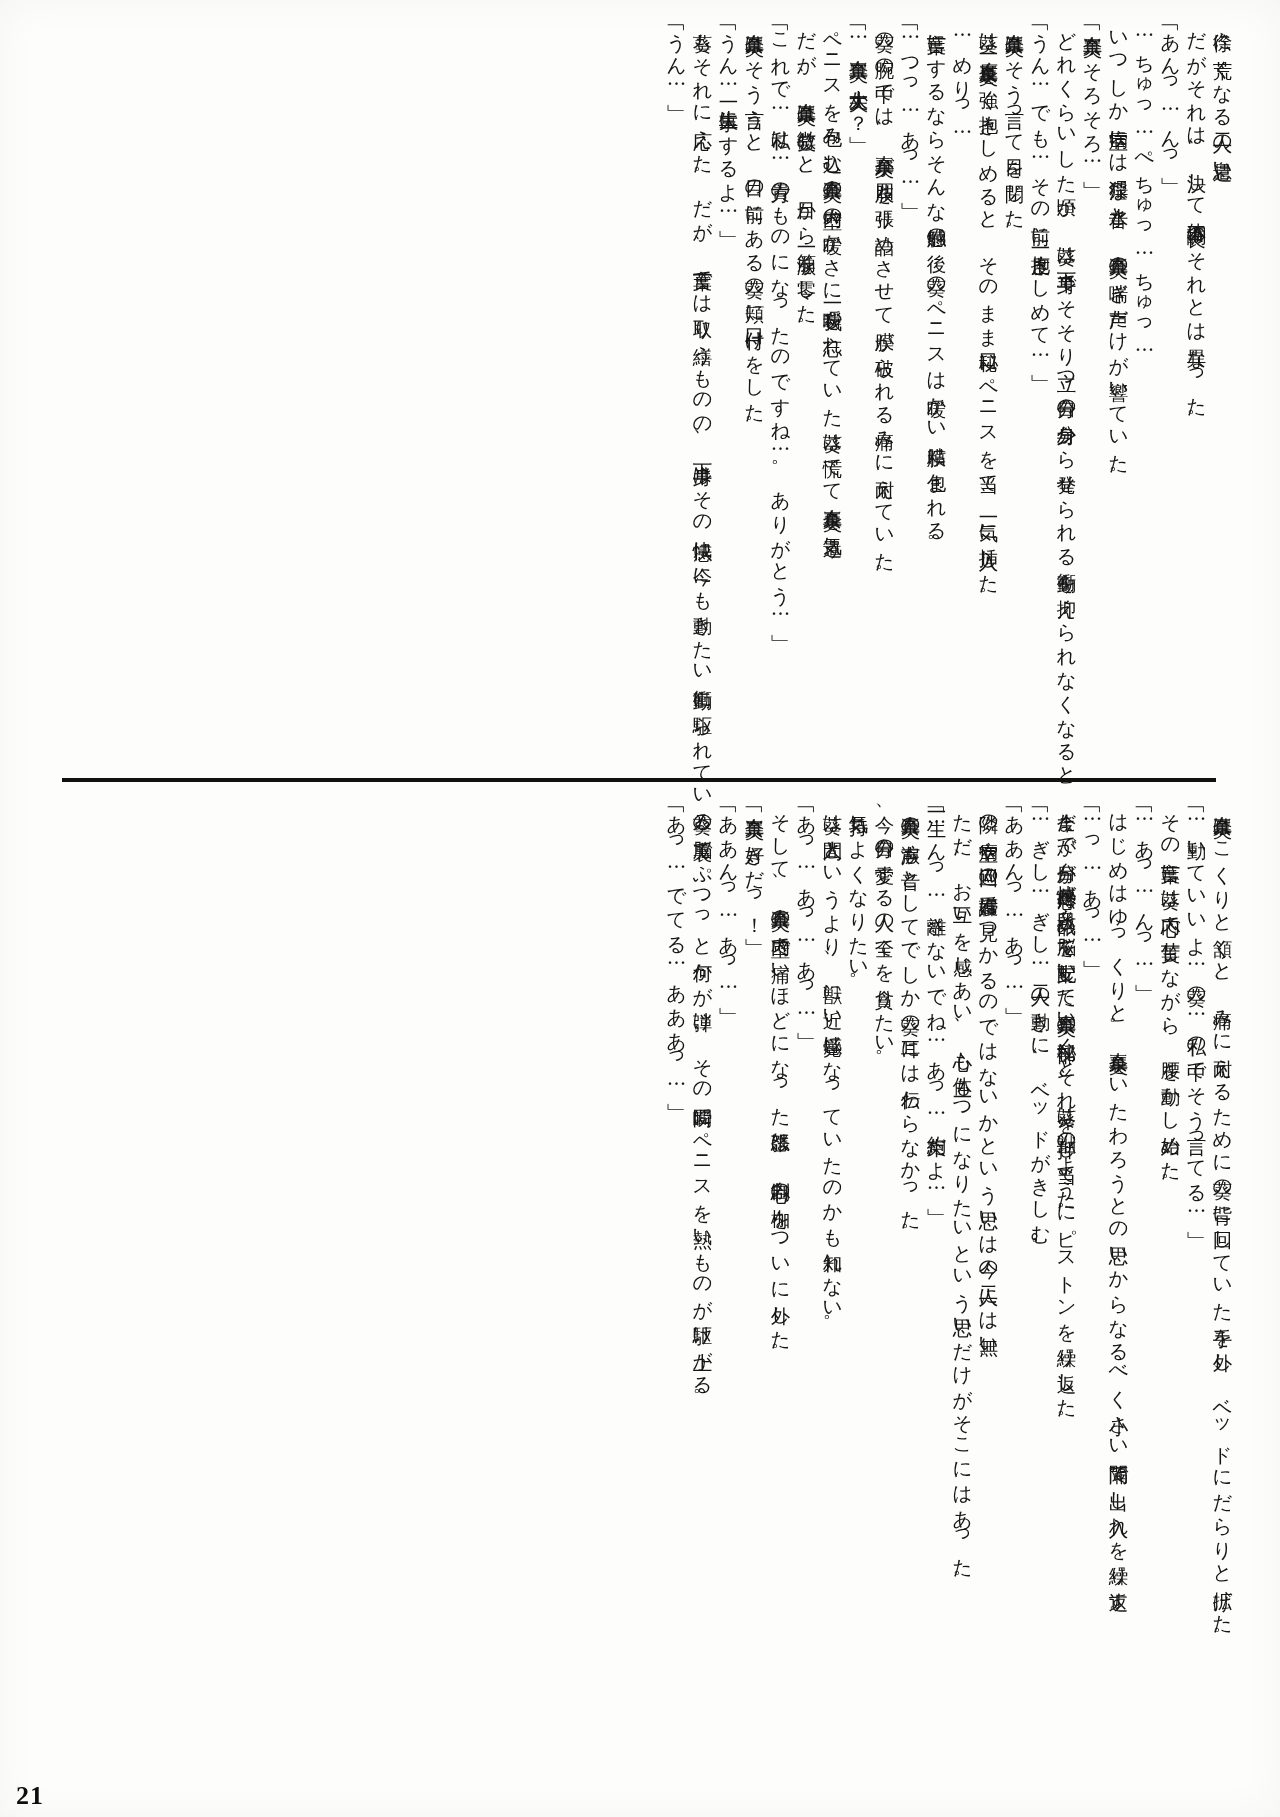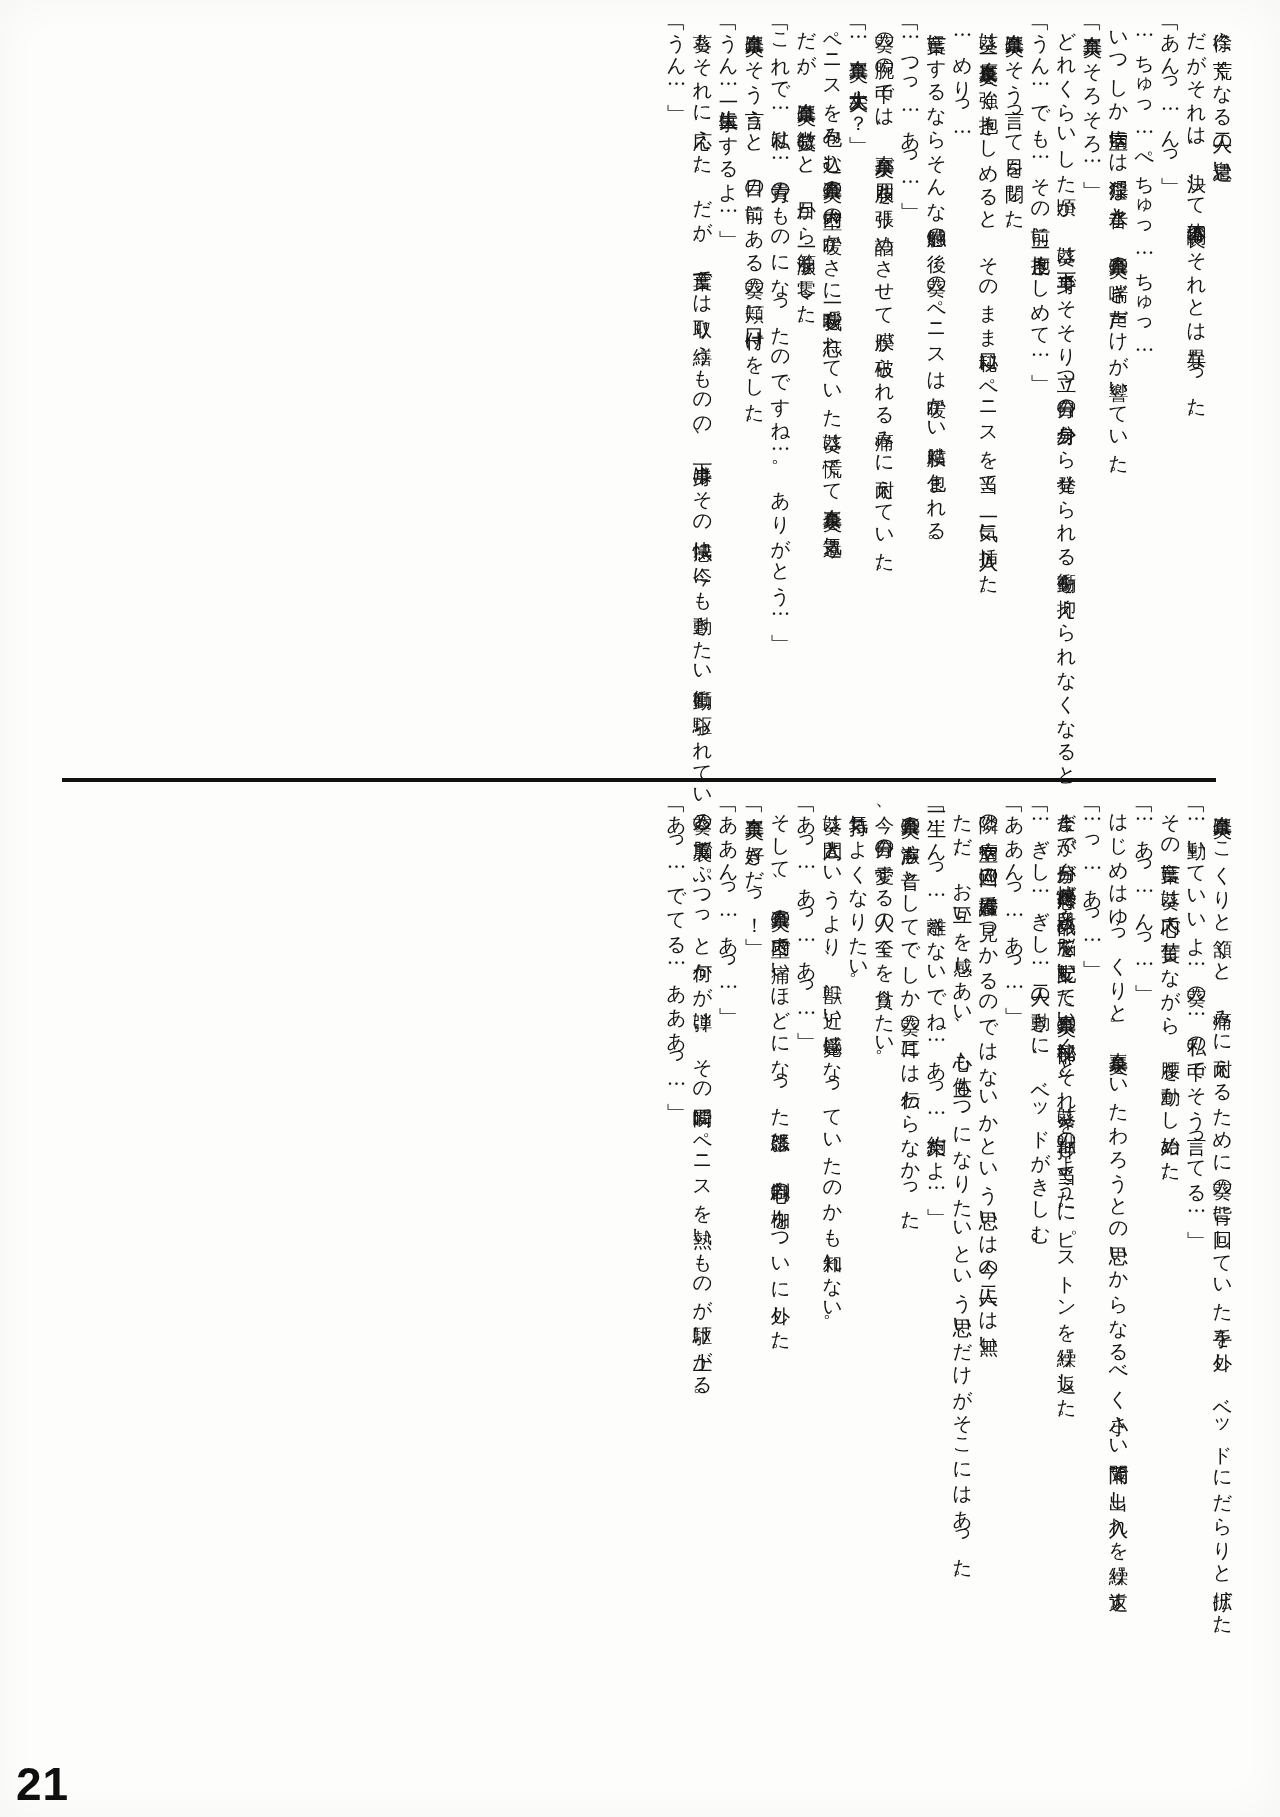--- a/index.html
+++ b/index.html
@@ -58,25 +58,25 @@
     width: 1154px;
     height: 4px;
     background: #111111;
   }
 
   
   .page-number {
     position: absolute;
     left: 16px;
     bottom: 6px;
-    font-size: 46px;
+    font-size: 26px;
     font-weight: bold;
     letter-spacing: 1px;
     color: #0f0f0f;
-    font-family: Liberation Sans, sans-serif;
+    font-family: Liberation Serif, serif;
   }
 
   
   .edge-shade {
     position: absolute;
     inset: 0;
     pointer-events: none;
     box-shadow: inset 0 0 44px rgba(0,0,0,0.035);
   }
 </style>

